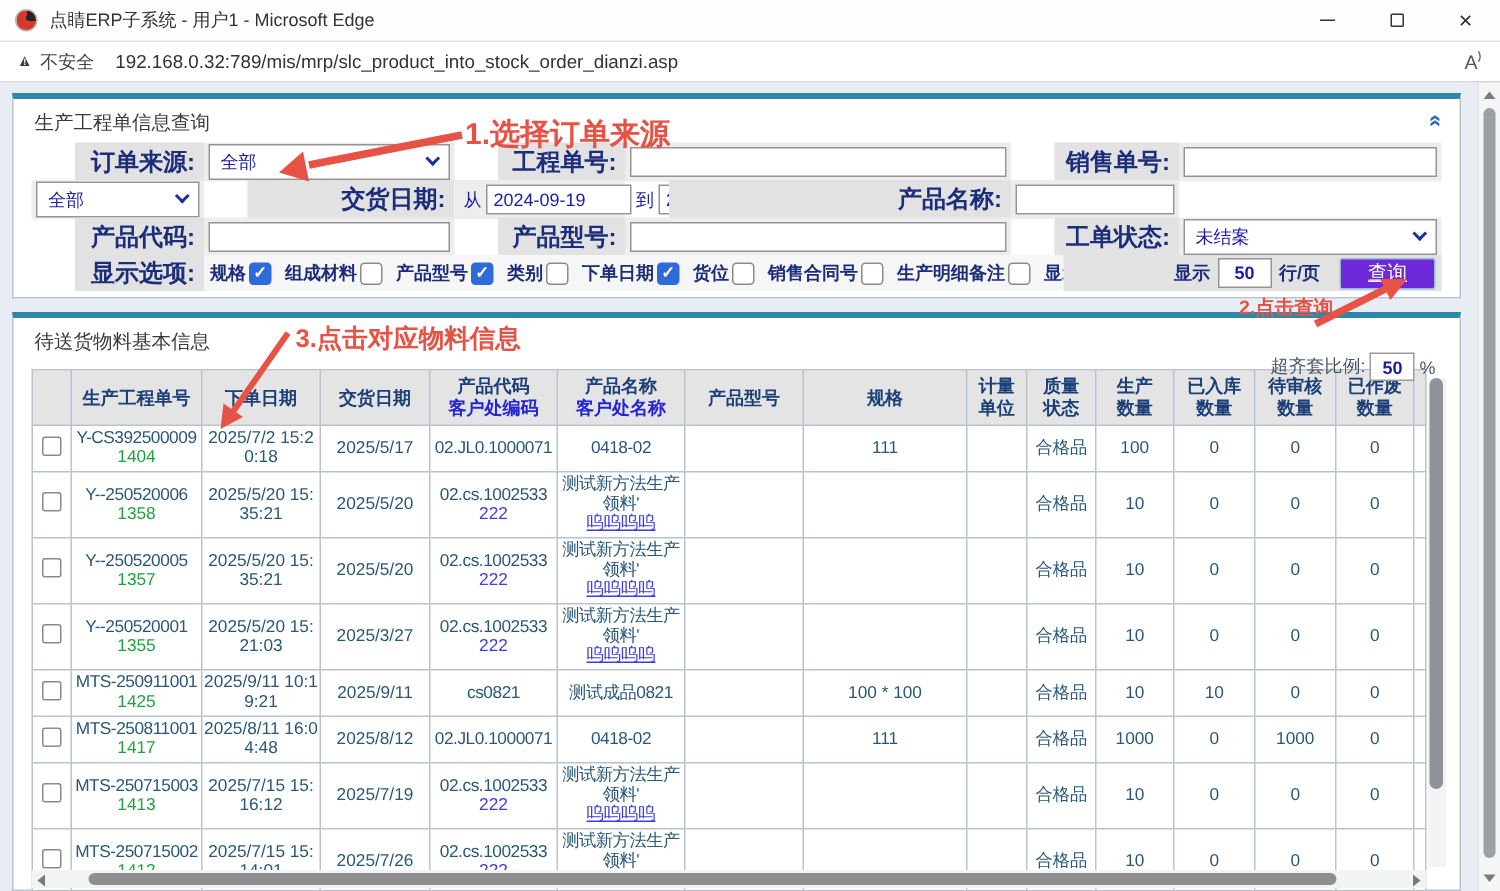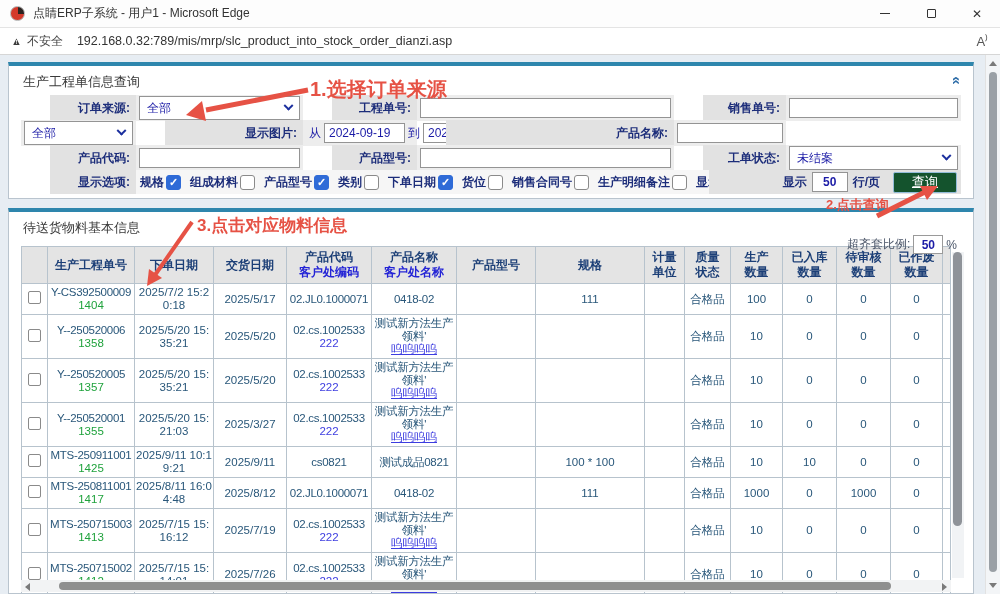--- a/index.html
+++ b/index.html
@@ -47,43 +47,43 @@
   .panel-title { font-size:13px; color:#3a3a3a; padding:7px 0 4px 14px; }
   .collapse { position:absolute; top:7px; right:12px; color:#2e6da8; font-weight:bold;
     font-size:15px; transform:rotate(90deg); line-height:1; }
 
   
   .qform { margin:0 12px; }
   .frow { display:grid; grid-template-columns:115px 167px 114px 257px 112px 1fr;
     height:24px; margin-bottom:1px; }
   .frow4 { grid-template-columns:115px 1fr 252px; }
   .flabel { background:#e2e2e2; display:flex; align-items:center; justify-content:flex-end;
-    padding-right:6px; font-size:12px; font-weight:bold; color:#1c2d7a;margin-left:29px; }
+    padding-right:6px; font-size:16px; font-weight:bold; color:#1c2d7a;margin-left:29px; }
   .ffield { background:#ededed; display:flex; align-items:center; padding:1px 3px; }
   .fselect { width:100%; height:24px; background:#fff; border:1px solid #949494;
     display:flex; align-items:center; justify-content:space-between; padding:0 7px; }
   .sel-val { font-size:12px; color:#1b1ba6; }
   .chev { width:7px; height:7px; border-right:2px solid #1b2f9e; border-bottom:2px solid #1b2f9e;
     transform:rotate(45deg) translate(-2px,-2px); }
   .finput { width:100%; height:20px; border:1px solid #949494; background:#fff;
     font-size:12px; color:#1b1ba6; padding:0 4px; font-family:"Liberation Sans",sans-serif; }
   .dlabel { font-size:12px; color:#1b1ba6; margin:0 3px; flex:0 0 auto; }
-  .dinput { width:81px; }
+  .dinput { width:97px; }
   .fopts { background:#f6f6f6; display:flex; align-items:center; padding:0 4px; overflow:hidden; }
   .opt { display:flex; align-items:center; margin-right:9px; flex:0 0 auto; }
   .opt-label { font-size:12px; font-weight:bold; color:#1c2d7a; margin-right:2px; }
   .cb { width:15px; height:15px; border:1px solid #8a8a8a; border-radius:3px; background:#fff;
     display:flex; align-items:center; justify-content:center; }
   .cb.checked { background:#2f6bd7; border-color:#2f6bd7; }
   .cb.checked::after { content:"✓"; color:#fff; font-size:11px; font-weight:bold; line-height:1; }
   .fctrl { background:#e2e2e2; display:flex; align-items:center; justify-content:flex-end;
     padding-right:4px; }
   .navy-b { font-size:12px; font-weight:bold; color:#1c2d7a; margin:0 5px; }
   .finput.small { width:36px; text-align:center; font-weight:bold; }
-  .search-btn { width:64px; height:21px; margin-left:8px; background:#14532d; color:#fff;
+  .search-btn { width:64px; height:21px; margin-left:8px; background:#6d28d9; color:#fff;
     border:1px solid #93bcd9; border-radius:2px; font-size:13px; font-family:"Liberation Sans",sans-serif;text-decoration:underline; }
 
   
   .mat-head { position:relative; height:34px; }
   .ratio { position:absolute; right:16px; top:23px; display:flex; align-items:center; }
   .ratio-label { font-size:12px; color:#4a5568; }
   .ratio-input { width:30px; height:19px; border:1px solid #9a9a9a; text-align:center;
     font-size:12px; color:#1b1ba6; font-weight:bold; margin:0 3px;
     font-family:"Liberation Sans",sans-serif; }
   .ratio-unit { font-size:12px; color:#4a5568; }
@@ -183,21 +183,21 @@
           </div>
       </div>
 
       <div class="frow">
         <div class="ffield">
           <div class="fselect">
             <span class="sel-val">全部</span>
             <span class="chev"></span>
           </div>
         </div>
-        <div class="flabel">显示图片:</div>
+        <div class="flabel">交货日期:</div>
         <div class="ffield">
           <span class="dlabel">从</span>
           <input class="finput dinput" value="2024-09-19" style="">
           <span class="dlabel">到</span>
           <input class="finput dinput" value="2025-12-18" style="">
         </div>
         <div class="flabel">产品名称:</div>
         <div class="ffield">
             <input class="finput" value="" style="">
           </div>

